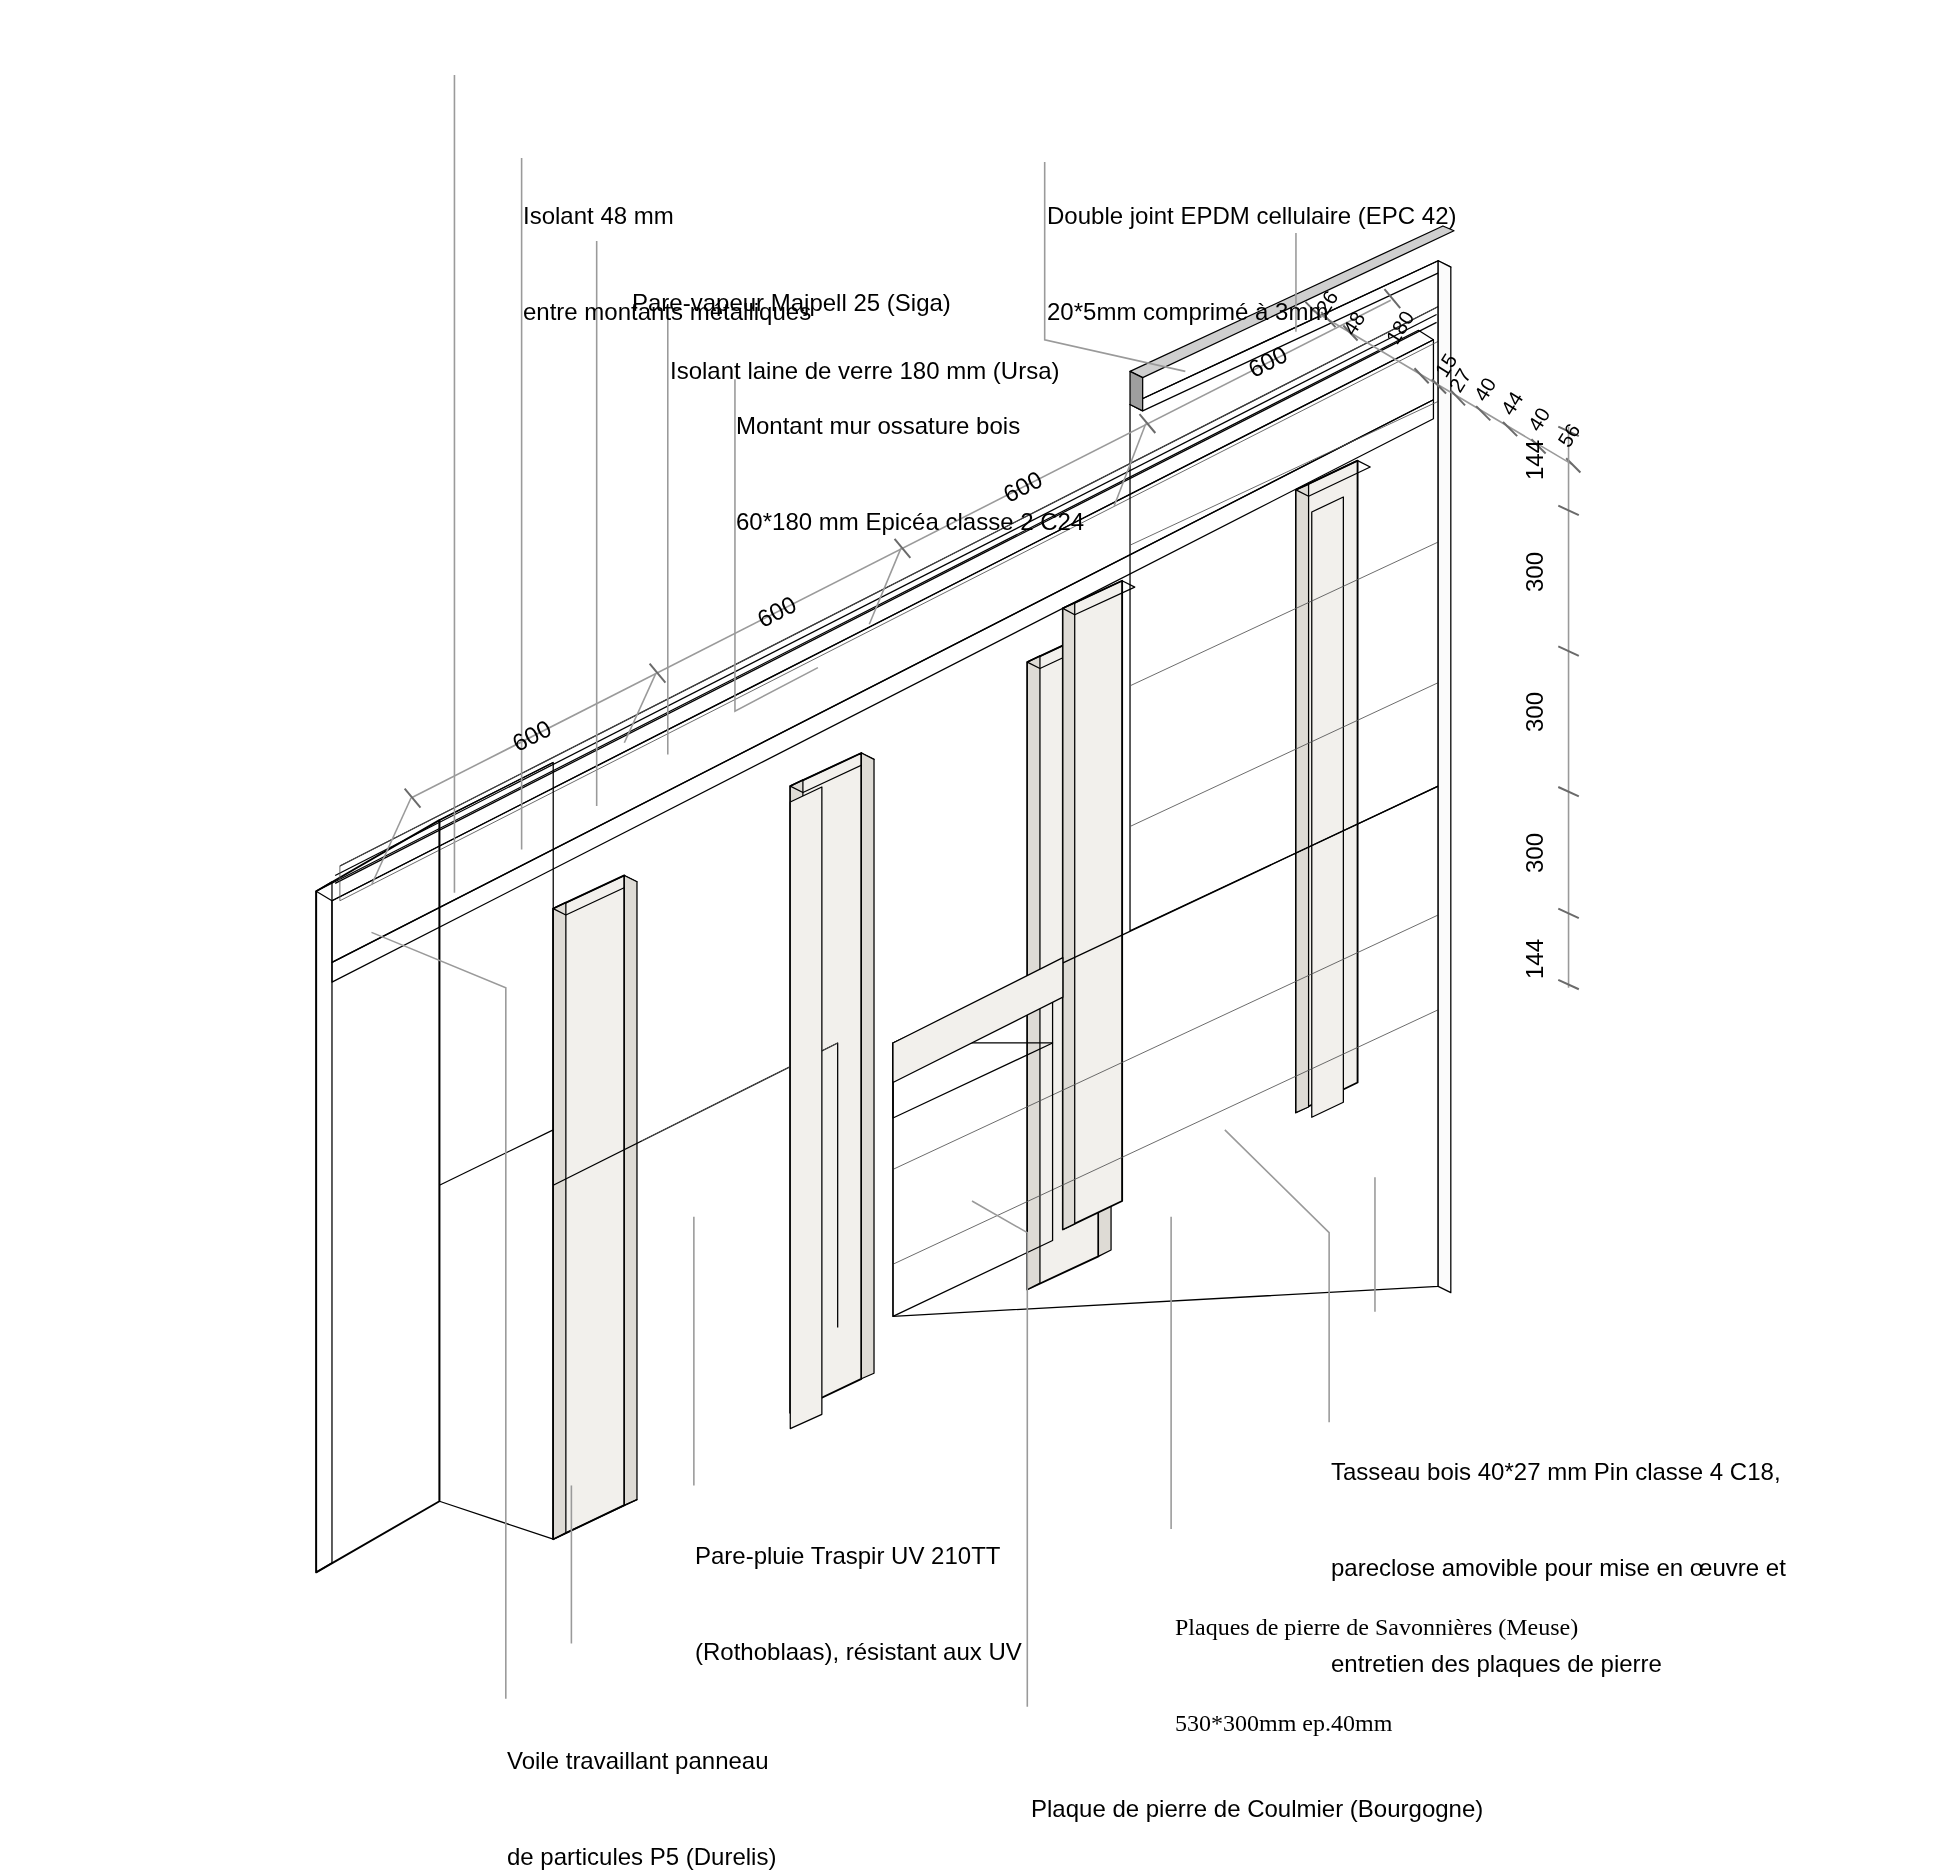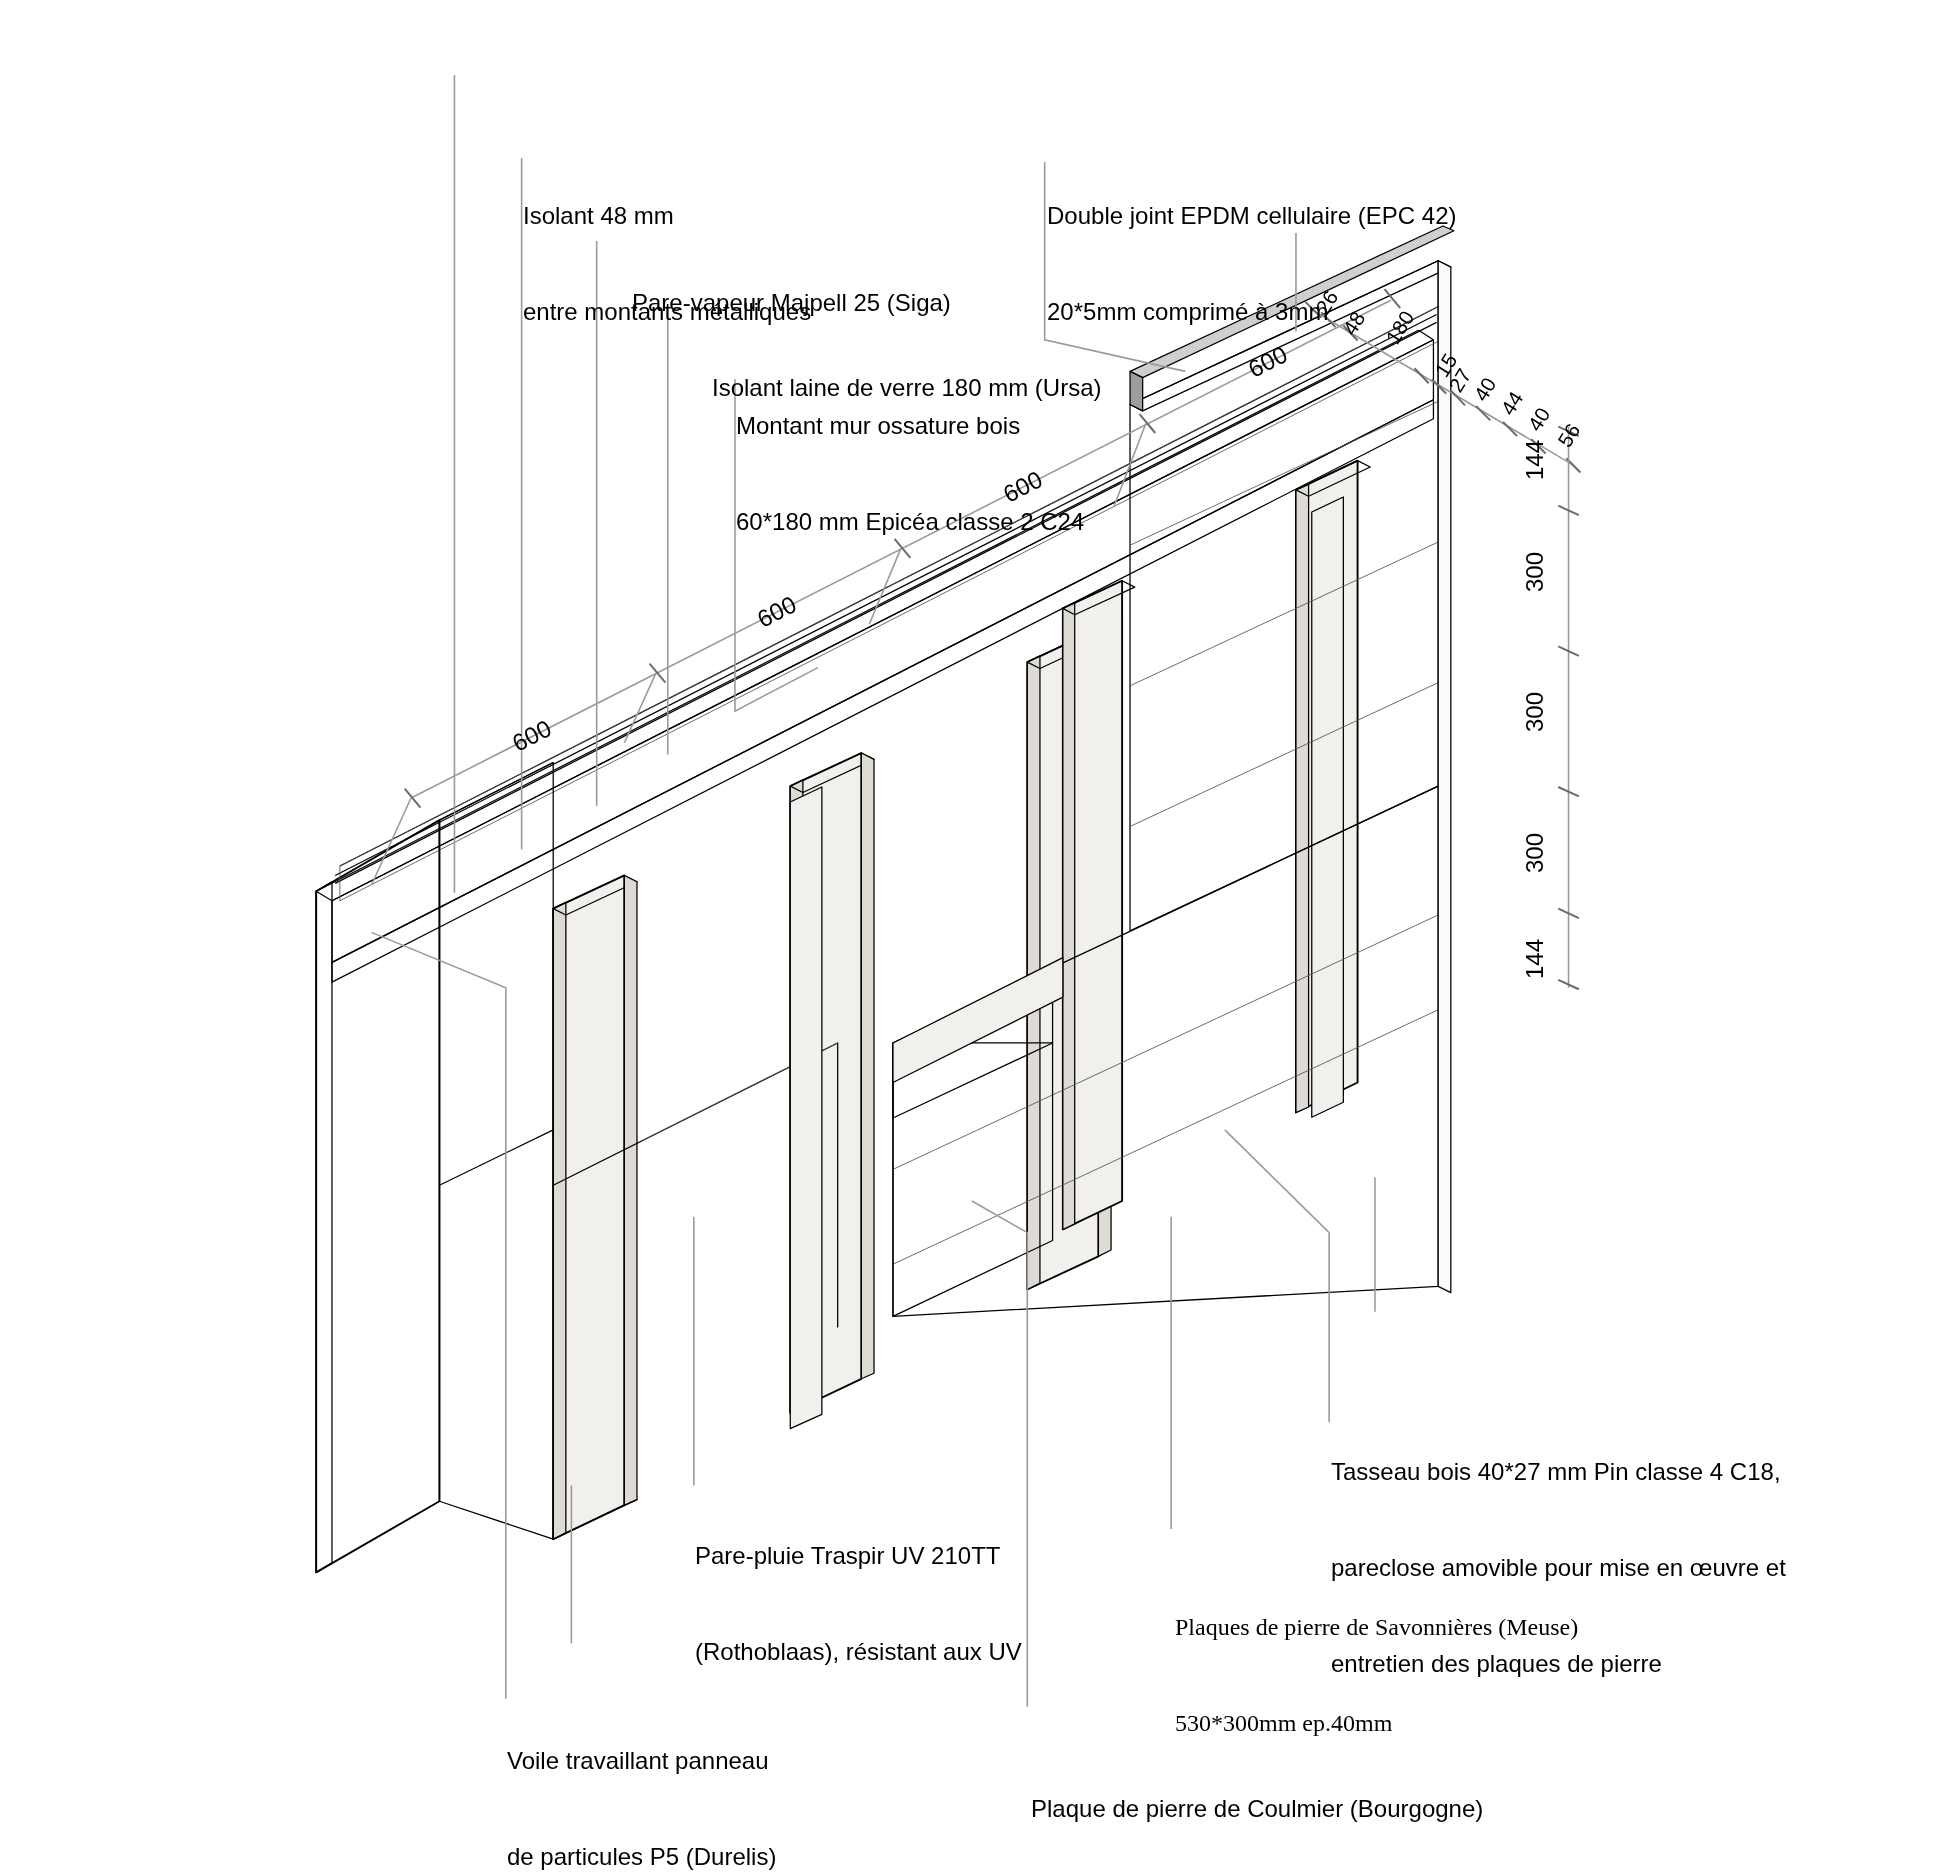--- a/index.html
+++ b/index.html
@@ -228,21 +228,21 @@
 
   <div class="lbl" style="left:523px;top:136px;">
     <span>Isolant 48 mm</span>
     <span>entre montants métalliques</span>
   </div>
 
   <div class="lbl" style="left:632px;top:223px;text-align:center;">
     <span>Pare-vapeur Majpell 25 (Siga)</span>
   </div>
 
-  <div class="lbl" style="left:670px;top:308px;margin-left:42px;">
+  <div class="lbl" style="left:670px;top:291px;">
     <span>Isolant laine de verre 180 mm (Ursa)</span>
   </div>
 
   <div class="lbl" style="left:736px;top:346px;">
     <span>Montant mur ossature bois</span>
     <span>60*180 mm Epicéa classe 2 C24</span>
   </div>
 
   <div class="lbl" style="left:1047px;top:136px;">
     <span>Double joint EPDM cellulaire (EPC 42)</span>

